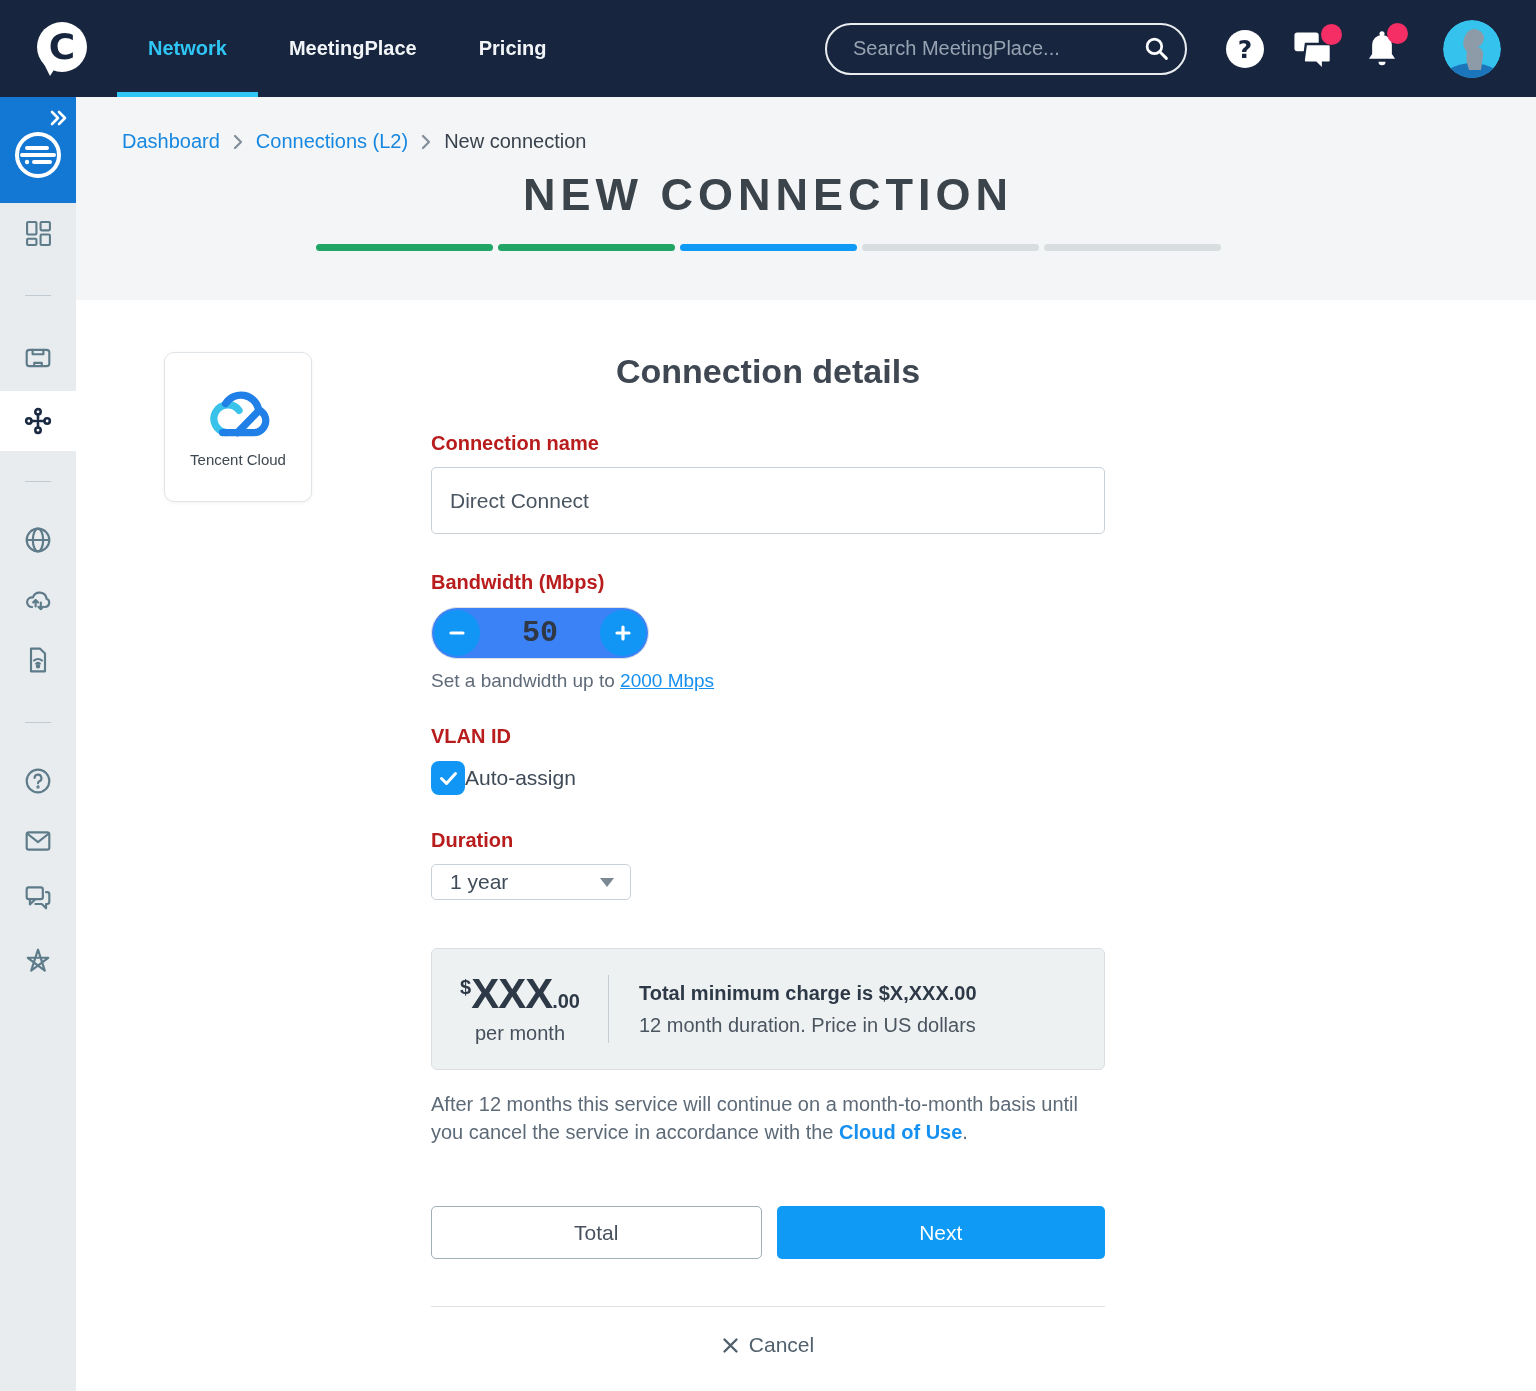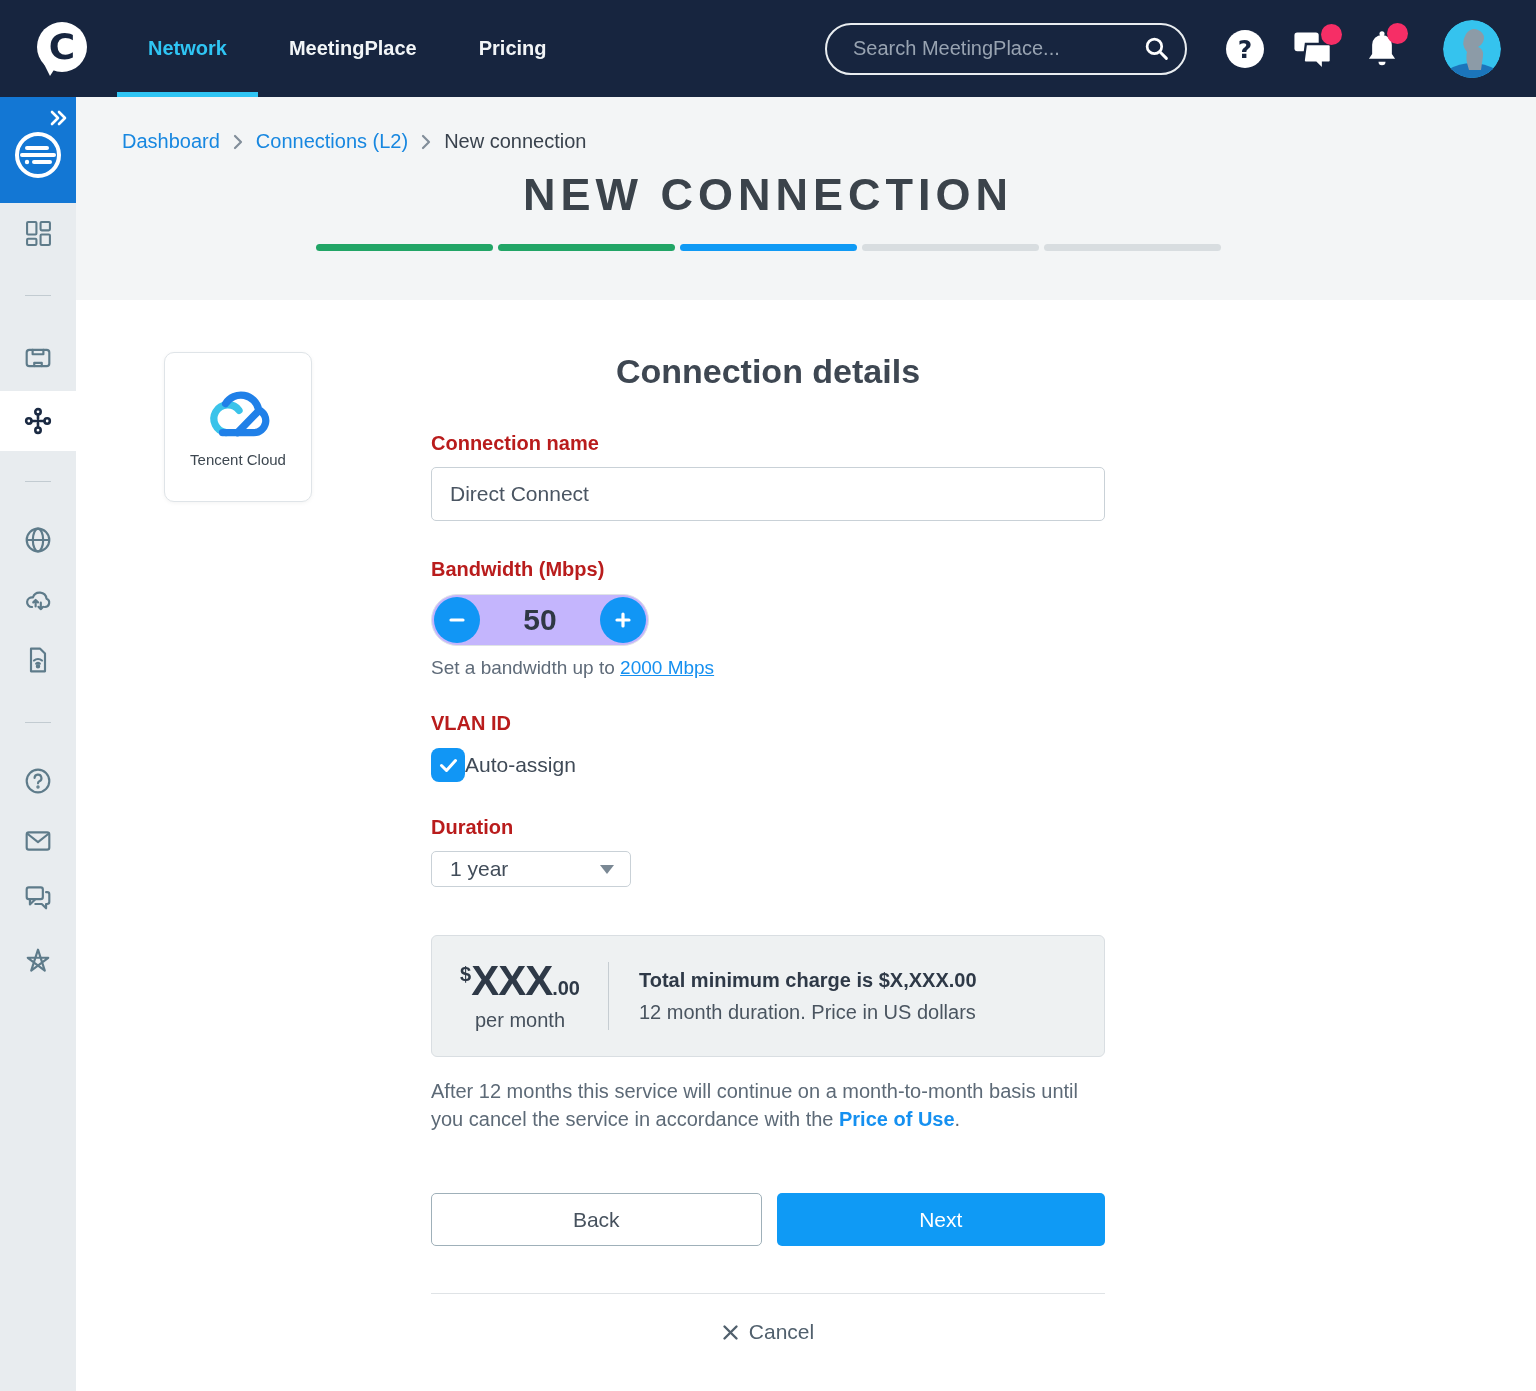--- a/index.html
+++ b/index.html
@@ -70,27 +70,27 @@
     box-shadow:0 1px 4px rgba(0,0,0,0.05);
     display:flex; flex-direction:column; align-items:center; justify-content:center; gap:7px;
   }
   .provider-name { font-size:15px; color:#3D4750; }
 
   .form-col { width:674px; margin-left:355px; padding-top:52px; }
   .form-heading { text-align:center; font-size:34px; font-weight:600; color:#3E4752; margin:0; }
   .field-label { font-size:20px; font-weight:700; color:#b91c1c; }
   .lbl-connection { margin-top:41px; }
   .text-input {
-    margin-top:12px; width:674px; height:54px; border:1px solid #C9D1D7; border-radius:5px;
+    margin-top:12px; width:674px; height:67px; border:1px solid #C9D1D7; border-radius:5px;
     padding:0 18px; font-size:21px; color:#4A5562; font-family:inherit; outline:none; display:block;
   }
   .lbl-bandwidth { margin-top:37px; }
   .stepper {
     margin-top:13px; width:218px; height:52px; border:1px solid #DFE3E6; border-radius:26px;
-    display:flex; align-items:center; justify-content:space-between; padding:2px; background:#c4b5fd;
+    display:flex; align-items:center; justify-content:space-between; padding:2px; background:#3b82f6;font-family:Liberation Mono, monospace;
   }
   .step-btn {
     width:46px; height:46px; border-radius:50%; background:#1196F5; border:none;
     display:flex; align-items:center; justify-content:center; cursor:pointer; padding:0;
   }
   .stepper-value { font-size:30px; font-weight:700; color:#2F3844; }
   .helper { margin-top:11px; font-size:19px; color:#5F6B79; }
   .helper a { color:#1590F0; text-decoration:underline; cursor:pointer; }
   .lbl-vlan { margin-top:33px; }
   .checkbox-row { margin-top:13px; display:flex; align-items:center; }
@@ -384,24 +384,24 @@
           </div>
           <div class="price-per">per month</div>
         </div>
         <div class="price-divider"></div>
         <div class="price-right">
           <div class="price-total">Total minimum charge is $X,XXX.00</div>
           <div class="price-note">12 month duration. Price in US dollars</div>
         </div>
       </div>
 
-      <p class="disclaimer"><span>After 12 months this service will continue on a month-to-month basis until you cancel the service in accordance with the </span><a>Price of Use</a><span>.</span></p>
+      <p class="disclaimer"><span>After 12 months this service will continue on a month-to-month basis until you cancel the service in accordance with the </span><a>Cloud of Use</a><span>.</span></p>
 
       <div class="btn-row">
-        <button class="btn btn-back">Back</button>
+        <button class="btn btn-back">Total</button>
         <button class="btn btn-next">Next</button>
       </div>
 
       <div class="cancel-divider"></div>
       <div class="cancel-row">
         <svg width="17" height="17" viewBox="0 0 17 17">
           <line x1="2.5" y1="2.5" x2="14.5" y2="14.5" stroke="#51606D" stroke-width="2.4" stroke-linecap="round"></line>
           <line x1="14.5" y1="2.5" x2="2.5" y2="14.5" stroke="#51606D" stroke-width="2.4" stroke-linecap="round"></line>
         </svg>
         <span>Cancel</span>

